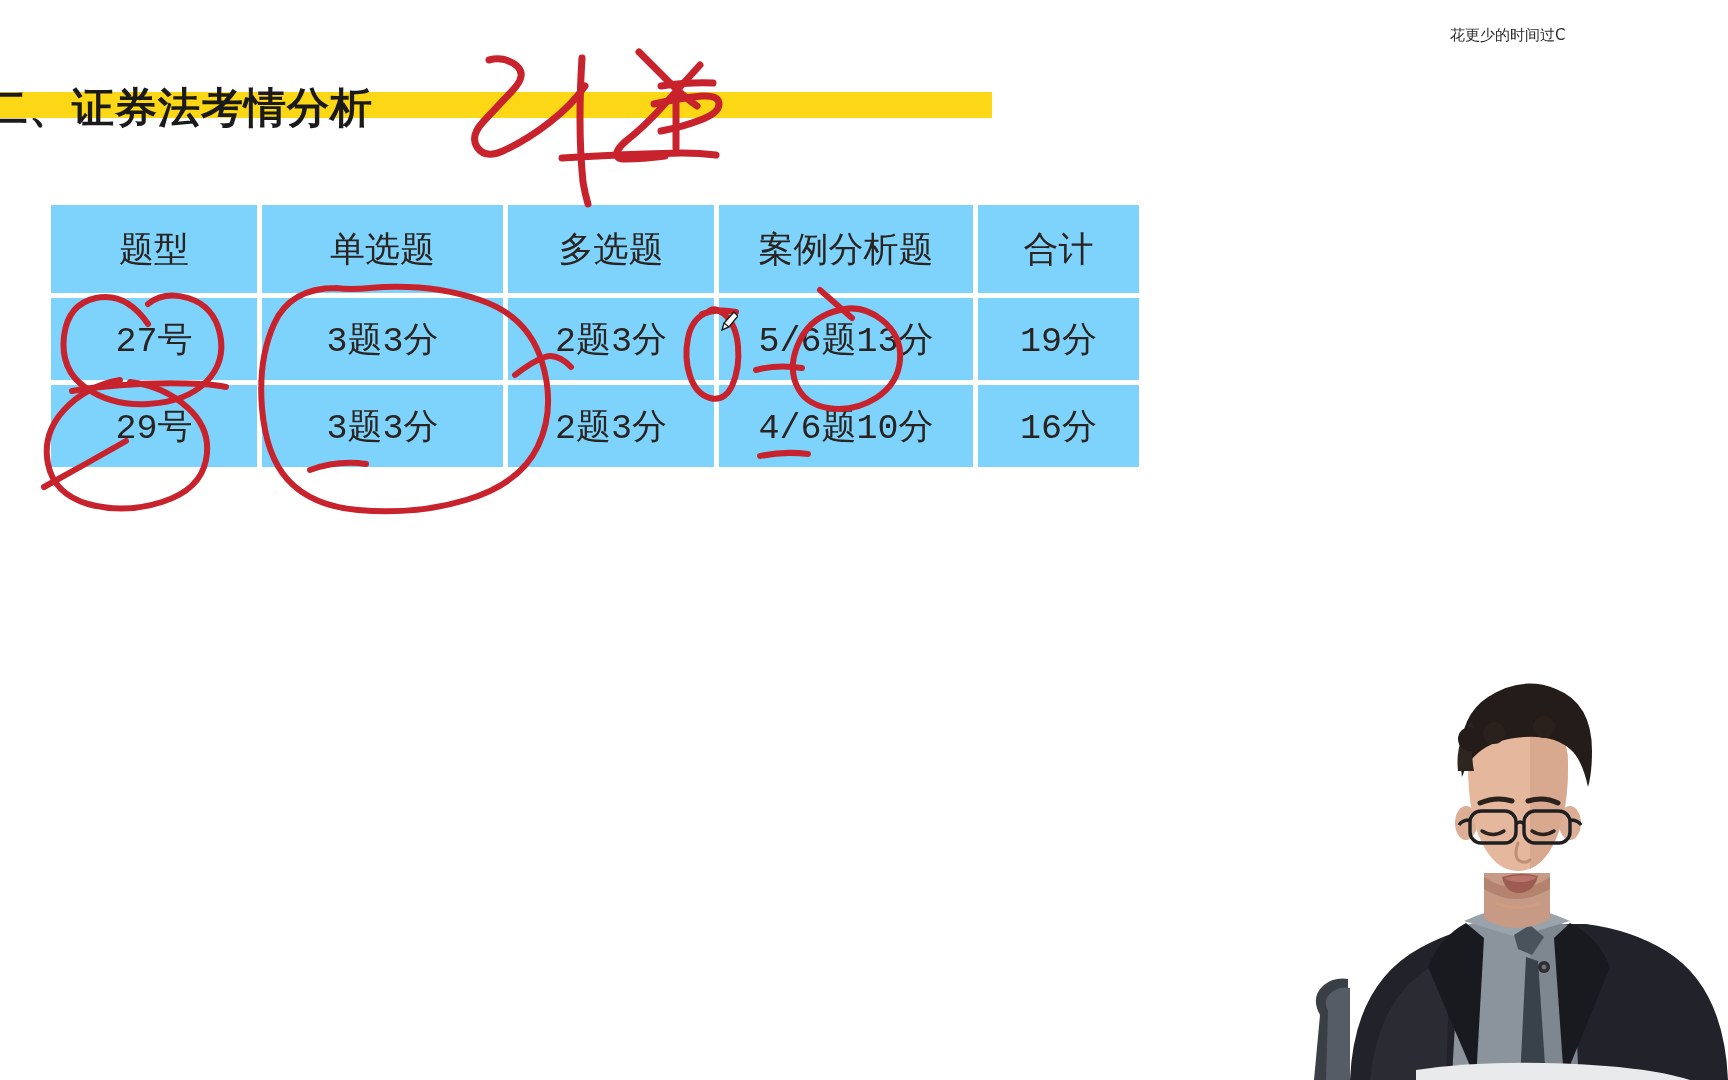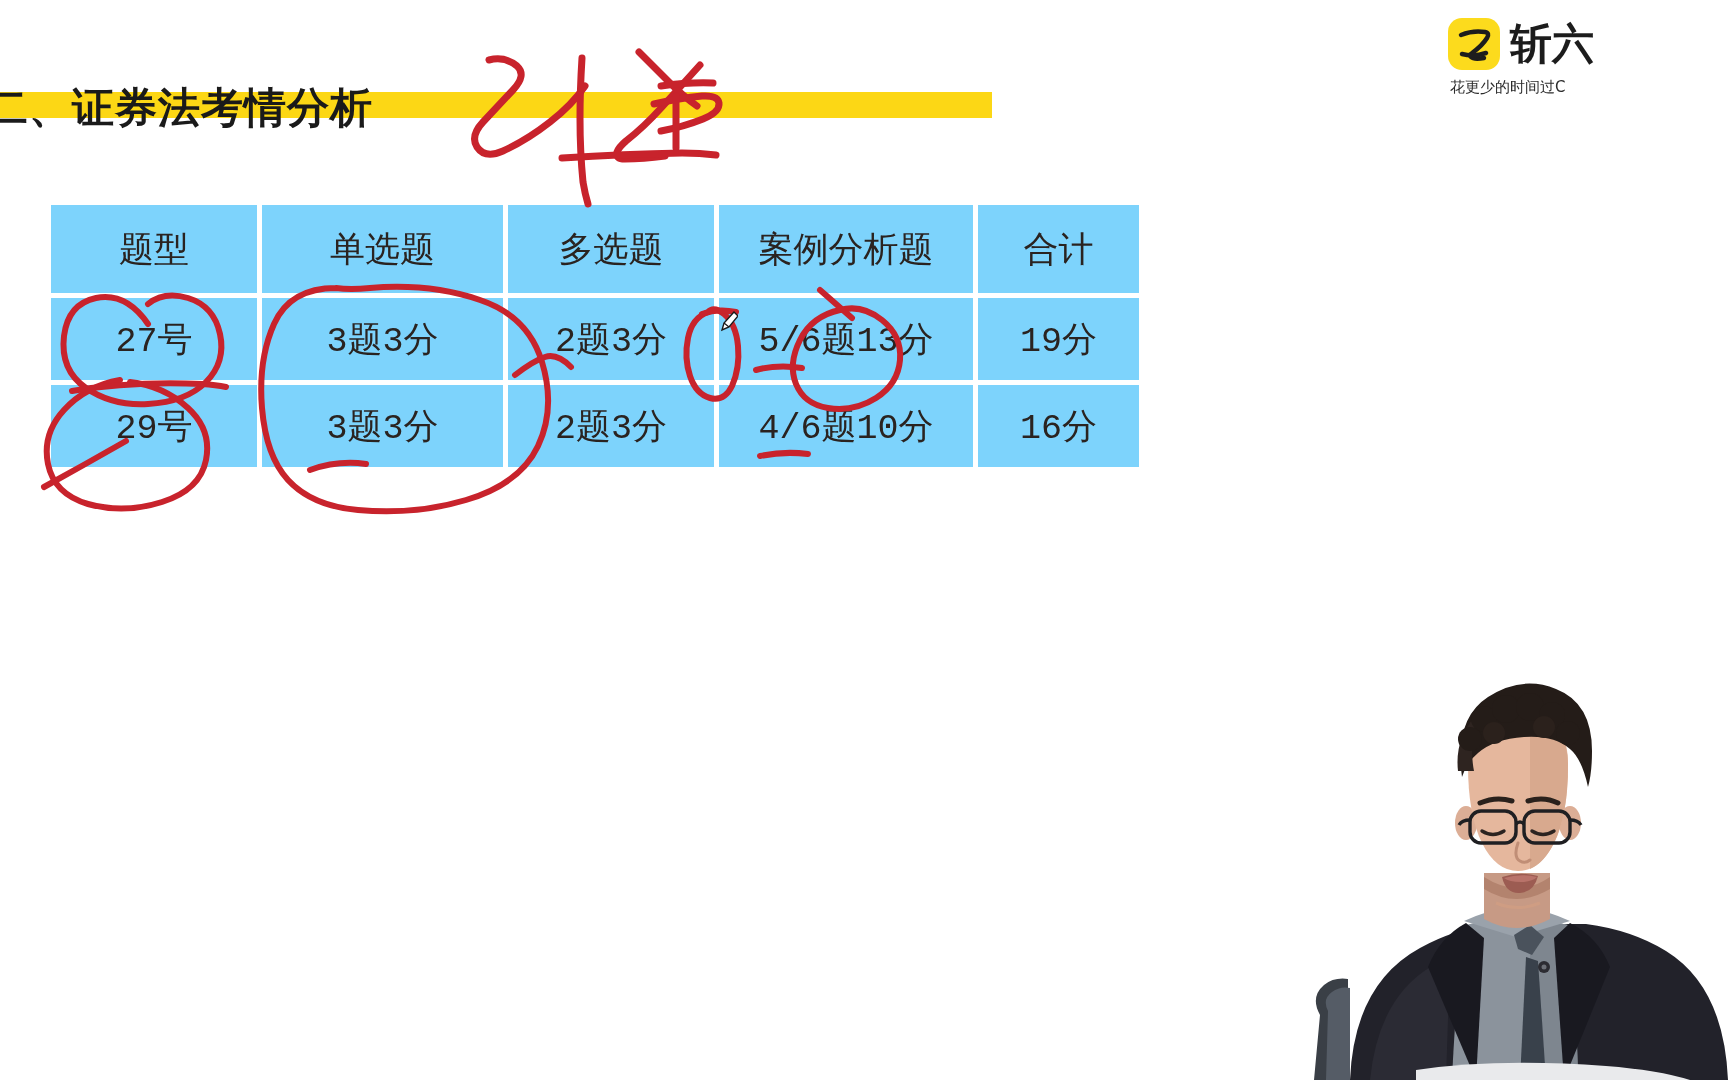--- a/index.html
+++ b/index.html
@@ -219,29 +219,20 @@
       <path stroke-width="6" d="M760 456 q24 -5 48 -2"></path>
     </g>
   </svg>
 
   <svg style="position:absolute; left:712px; top:310px; width:26px; height:26px; z-index:9;" viewBox="0 0 26 26">
     <path d="M22 2 L12 13 L10 20 L17 17 L26 6 Z" fill="#ffffff" stroke="#1a1a1a" stroke-width="1.4"></path>
     <path d="M12 13 L17 17" stroke="#1a1a1a" stroke-width="1.2"></path>
   </svg>
 
   <div id="brand">
-    <div id="brand-row">
-      <div id="brand-mark">
-        <svg viewBox="0 0 52 52" width="52" height="52" aria-hidden="true">
-          <path d="M13 17 q12 -5 24 -3 q5 1 2 6 q-5 8 -15 15 q-3 2 -1 4 q3 3 13 1" fill="none" stroke="#1d1d1d" stroke-width="4.5" stroke-linecap="round" stroke-linejoin="round"></path>
-          <path d="M14 36 q12 3 24 -1" fill="none" stroke="#1d1d1d" stroke-width="4.5" stroke-linecap="round"></path>
-        </svg>
-      </div>
-      <span id="brand-name">斩六</span>
-    </div>
     <div id="brand-tagline">花更少的时间过C</div>
   </div>
 
   <div id="presenter">
     <svg viewBox="0 0 430 465" width="430" height="465" aria-hidden="true">
       <rect x="0" y="0" width="430" height="465" fill="#ffffff"></rect>
 
       <path d="M22 400 q-10 -18 4 -30 q10 -8 24 -6 l0 101 l-34 0 z" fill="#3a3f46"></path>
       <path d="M30 396 q-6 -12 4 -19 q8 -6 18 -4 l0 92 l-24 0 z" fill="#555c66"></path>
 

